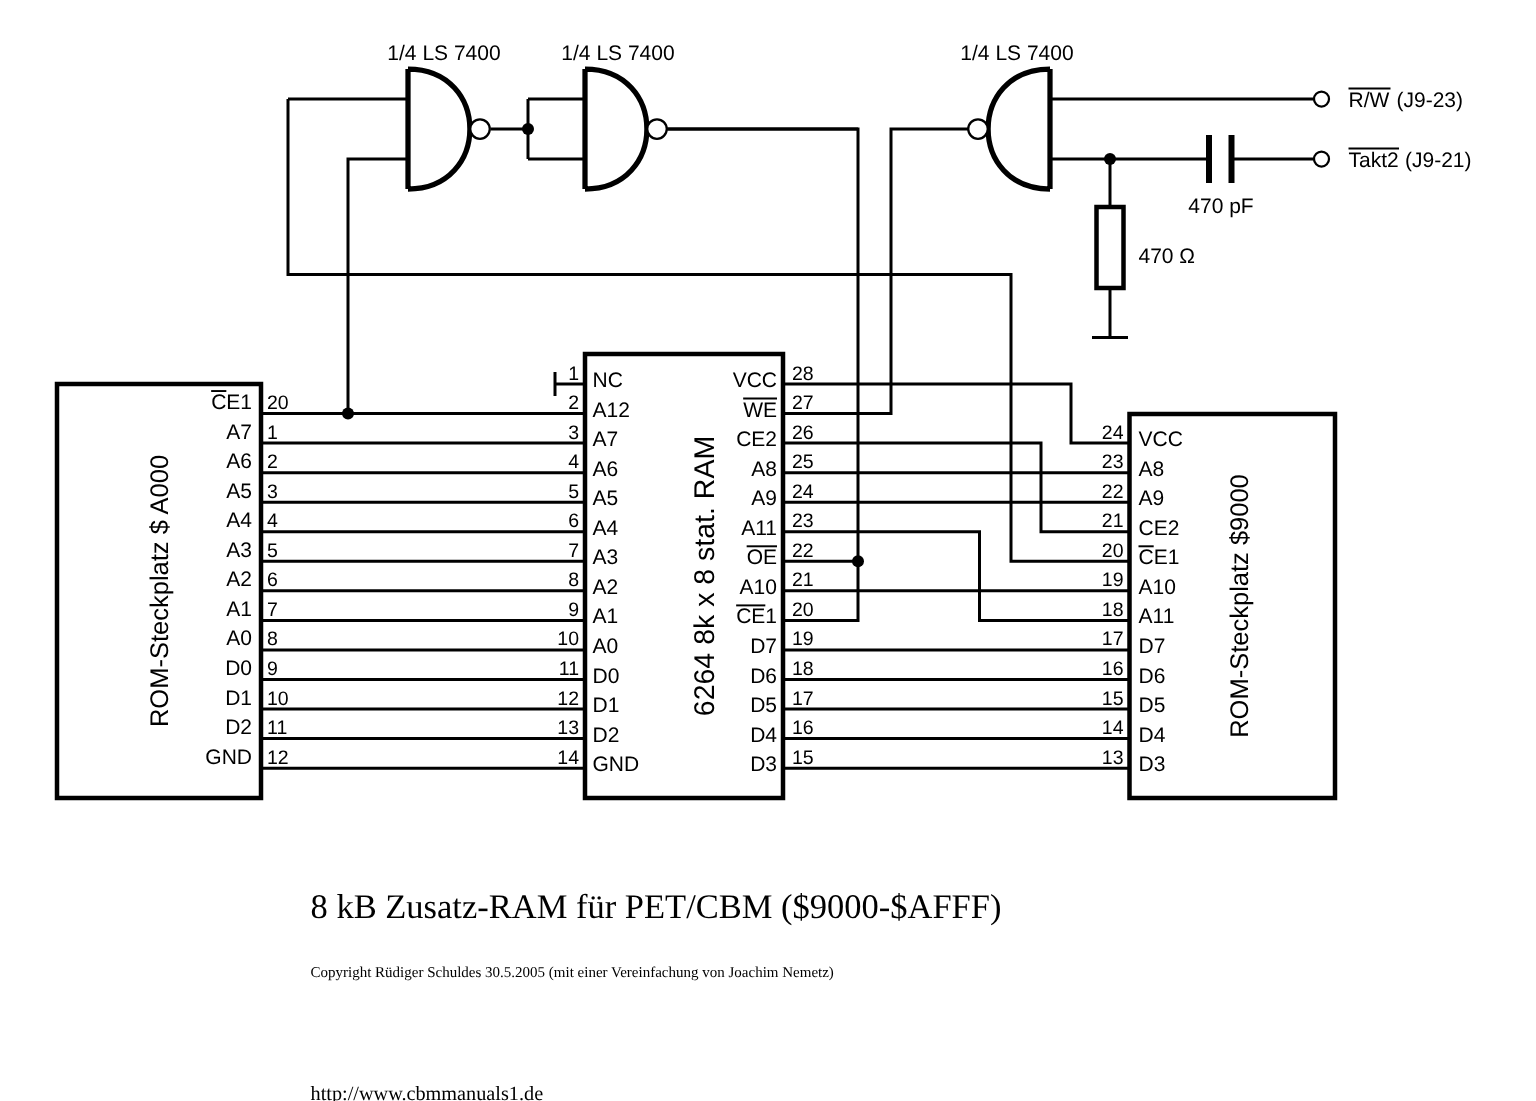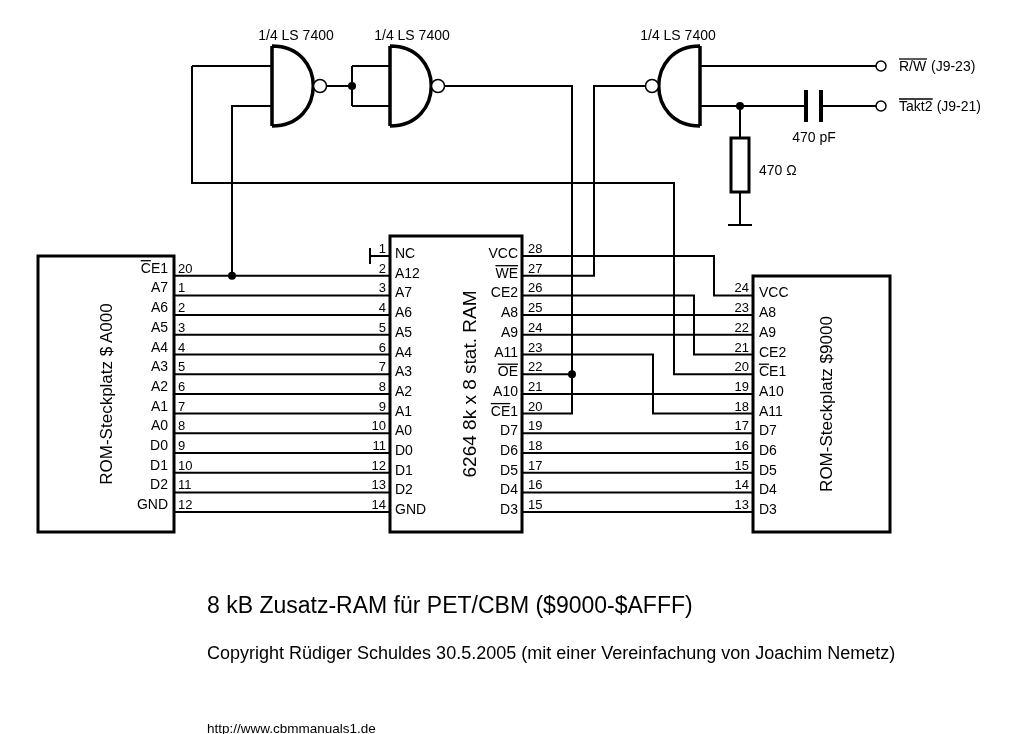--- a/index.html
+++ b/index.html
@@ -1,22 +1,22 @@
 <!DOCTYPE html>
 <html><head>
 <meta charset="utf-8">
 <style>
   html, body { margin: 0; padding: 0; background: #ffffff; }
   body { width: 1024px; height: 734px; position: relative; overflow: hidden;
          font-family: "Liberation Sans", sans-serif; color: #000; }
   svg { position: absolute; left: 0; top: 0; }
   .t { font-family: "Liberation Sans", sans-serif; fill: #000; }
-  .caption { position: absolute; left: 207px; font-family: Liberation Sans, sans-serif; color: #000; white-space: nowrap; }
+  .caption { position: absolute; left: 207px; font-family: Liberation Serif, serif; color: #000; white-space: nowrap; }
   #title { top: 592px; font-size: 23px; }
-  #copyright { top: 643px; font-size: 18px; }
+  #copyright { top: 643px; font-size: 10px; }
   #url { top: 721px; font-size: 13.5px; }
 </style>
 </head>
 <body>
 
 <svg id="schematic" width="1024" height="734" viewBox="0 0 1024 734" xmlns="http://www.w3.org/2000/svg">
 
   <g id="wires" stroke="#000" stroke-width="2" fill="none">
       <polyline points="174,275.7 390,275.7" fill="none" stroke="#000" stroke-width="2"></polyline>
       <polyline points="174,295.4 390,295.4" fill="none" stroke="#000" stroke-width="2"></polyline>

